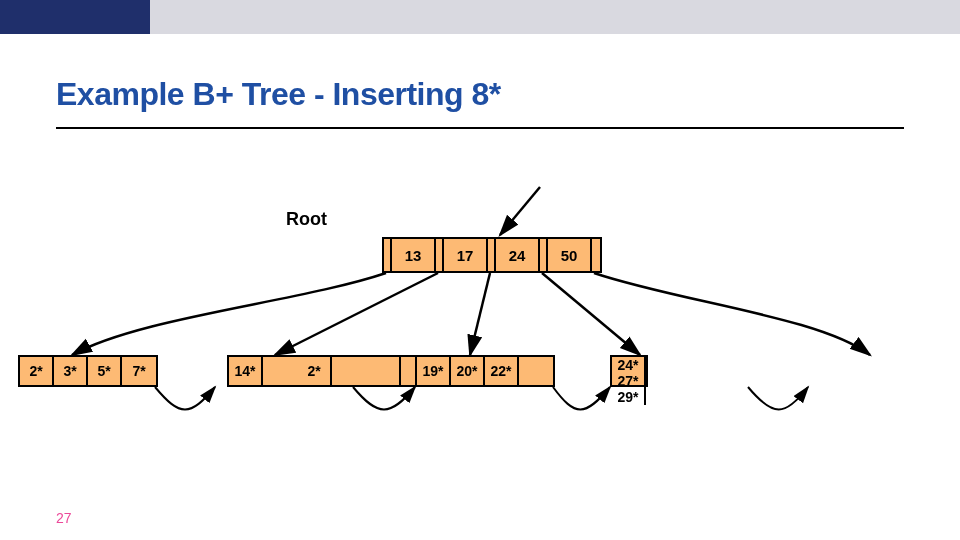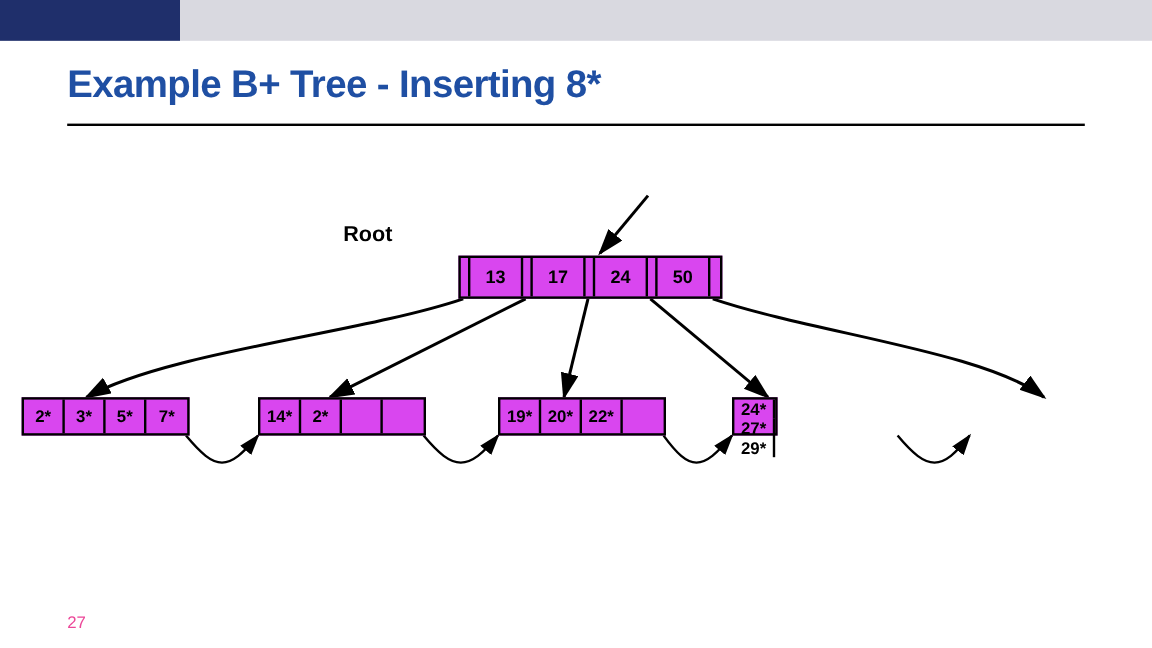--- a/index.html
+++ b/index.html
@@ -1,24 +1,24 @@
 <!DOCTYPE html>
 <html><head>
 <meta charset="utf-8">
 <style>
   * { box-sizing: border-box; }
   html, body { margin: 0; padding: 0; width: 960px; height: 540px; font-family: Arial, Helvetica, sans-serif; background: #fff; }
   .topbar { width: 100%; height: 34px; background: #d9d9e0; position: relative; }
   .topbar .block { position: absolute; left: 0; top: 0; width: 150px; height: 34px; background: #1f2f6b; }
-  .title-wrap { padding: 18px 56px 8px 56px; }
+  .title-wrap { padding: 18px 56px 8px 56px; margin-top: 24px; }
   .title { color: #1f4fa3; font-size: 32px; font-weight: 700; letter-spacing: -0.5px; }
   .underline { margin: 6px 56px 0 56px; height: 2px; background: #000; }
   .canvas { position: relative; width: 100%; height: 360px; margin-top: 28px; }
   .root-label { position: absolute; font-size: 18px; font-weight: 700; }
-  .node { position: absolute; display: flex; border: 2px solid #000; background: #d946ef; height: 36px; }
+  .node { position: absolute; display: flex; border: 2px solid #000; background: #fdba74; height: 36px; }
   .node .ptr { width: 8px; border-right: 2px solid #000; }
   .node .ptr:last-child { border-right: 0; }
   .node .key { width: 44px; display: flex; align-items: center; justify-content: center; font-weight: 700; font-size: 15px; border-right: 2px solid #000; }
   .leaf { height: 32px; }
   .leaf .cell { width: 34px; display: flex; align-items: center; justify-content: center; font-weight: 700; font-size: 14px; border-right: 2px solid #000; }
   .leaf .cell:last-child { border-right: 0; }
   svg.arrows { position: absolute; left: 0; top: 0; width: 960px; height: 360px; pointer-events: none; }
   .pagenum { position: absolute; left: 56px; bottom: 14px; font-size: 14px; color: #ec4899; }
 </style>
 </head>
@@ -70,21 +70,21 @@
     <div class="ptr"></div>
   </div>
 
   <div class="node leaf" style="left:18px; top:198px;">
     <div class="cell">2*</div>
     <div class="cell">3*</div>
     <div class="cell">5*</div>
     <div class="cell">7*</div>
   </div>
 
-  <div class="node leaf" style="left:215px; top:198px;">
+  <div class="node leaf" style="left:227px; top:198px;gap:35px;">
     <div class="cell">14*</div>
     <div class="cell">2*</div>
     <div class="cell"></div>
     <div class="cell"></div>
   </div>
 
   <div class="node leaf" style="left:415px; top:198px;">
     <div class="cell">19*</div>
     <div class="cell">20*</div>
     <div class="cell">22*</div>

